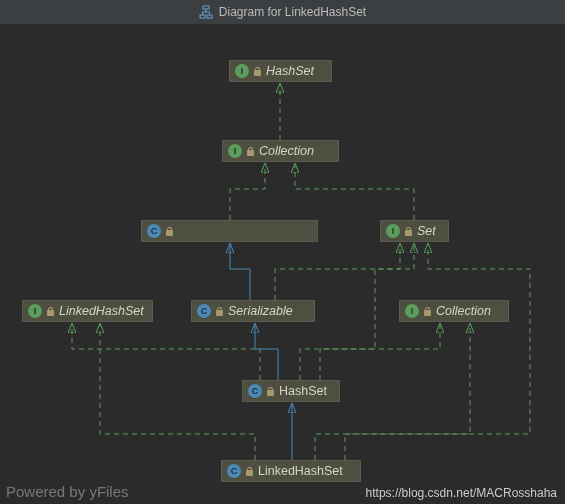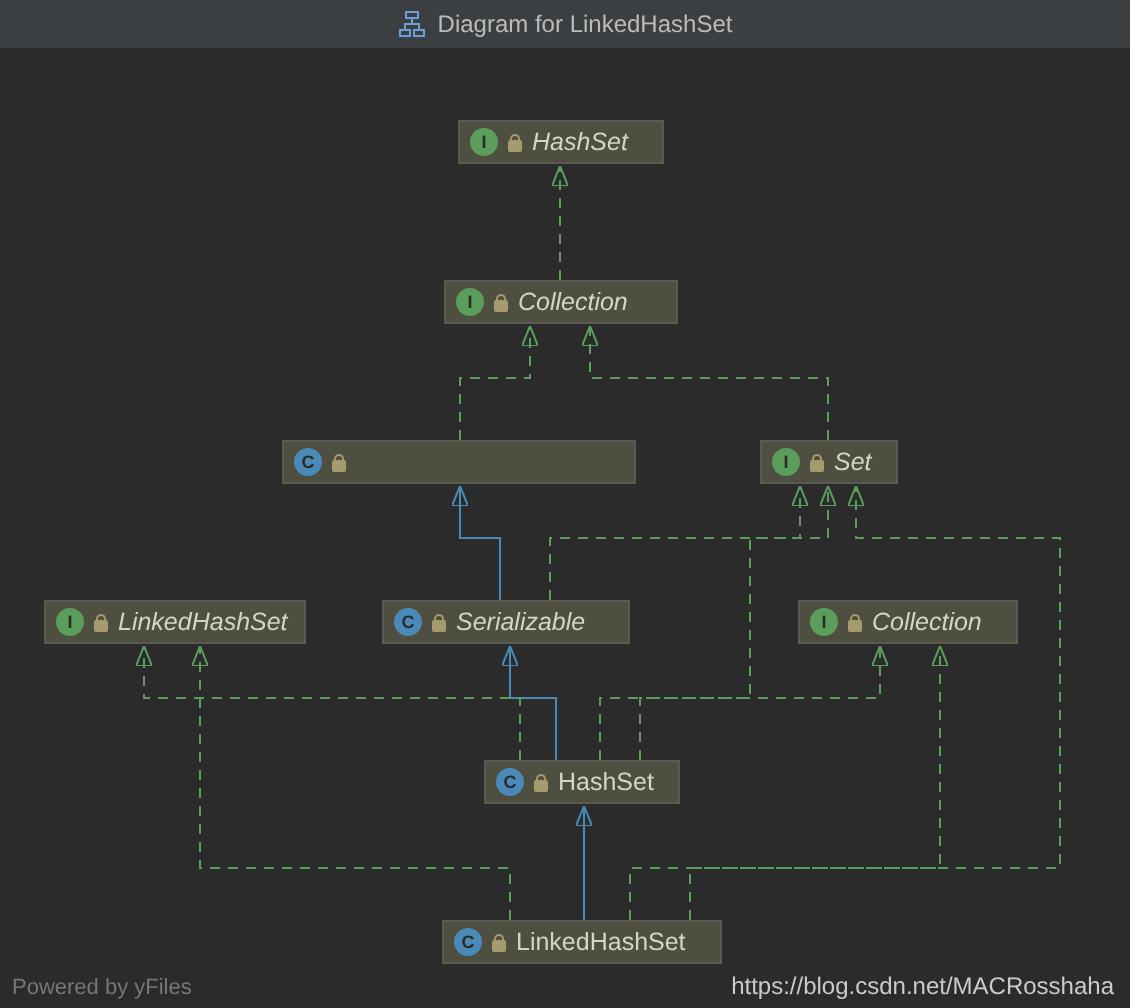--- a/index.html
+++ b/index.html
@@ -87,21 +87,21 @@
     position: absolute;
     left: 0; top: 3px;
     width: 7px; height: 6px;
     background: #a69a6c;
     border-radius: 1px;
   }
   .footer {
     position: absolute;
     left: 6px;
     bottom: 4px;
-    font-size: 11px;
+    font-size: 15px;
     color: #777;
   }
   .watermark {
     position: absolute;
     right: 8px;
     bottom: 4px;
     font-size: 12px;
     color: #dcdcdc;
     opacity: 0.9;
     padding-left: 16px;

